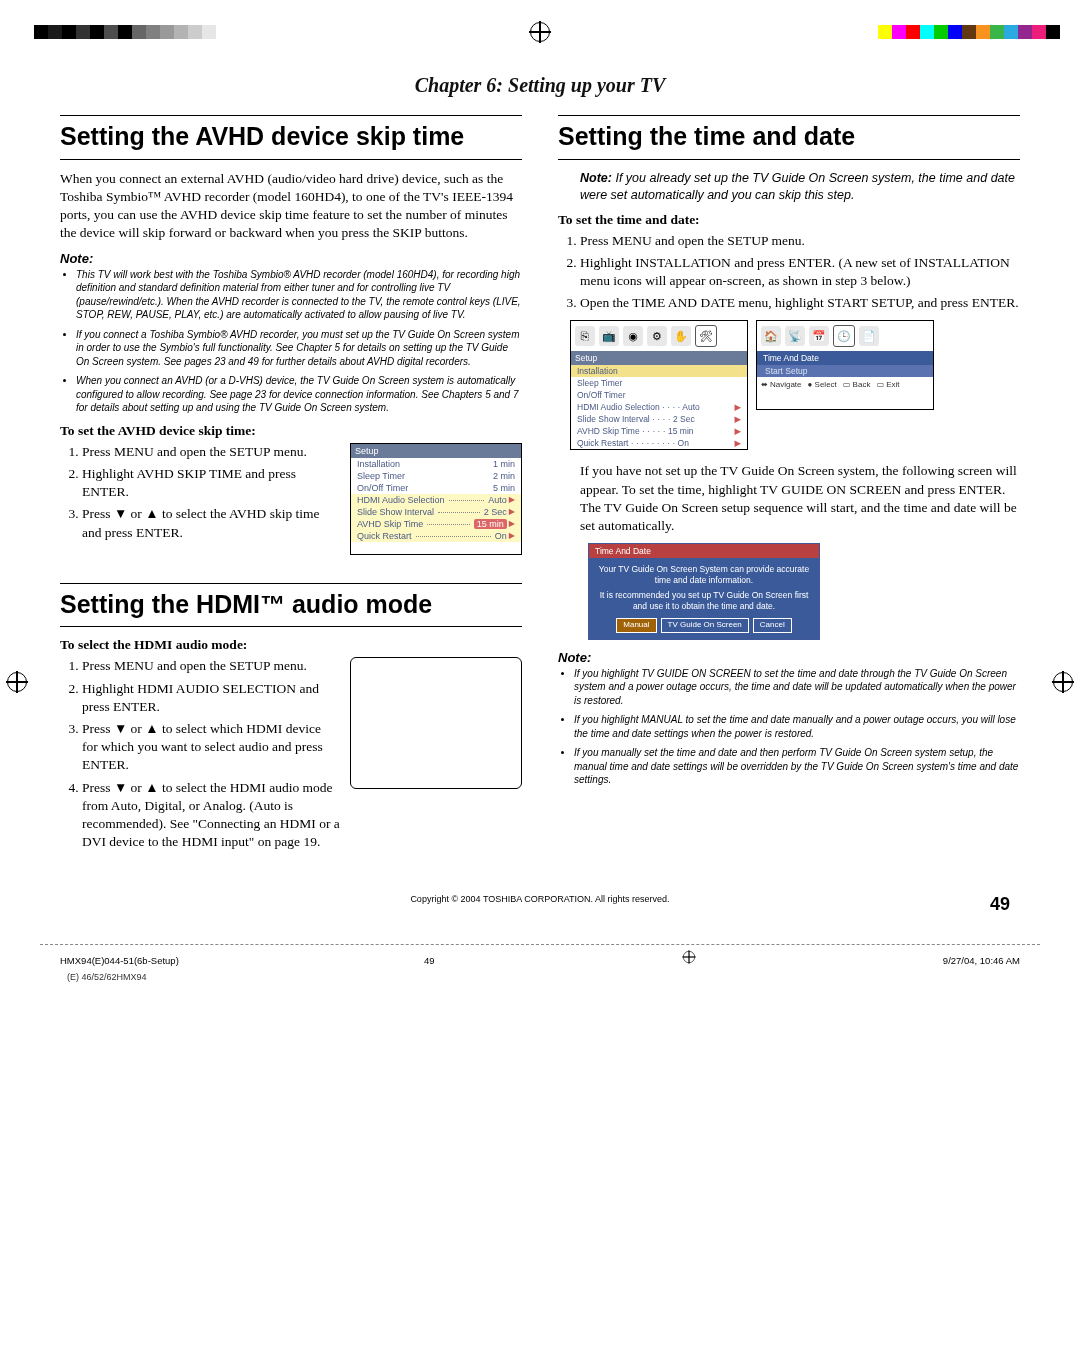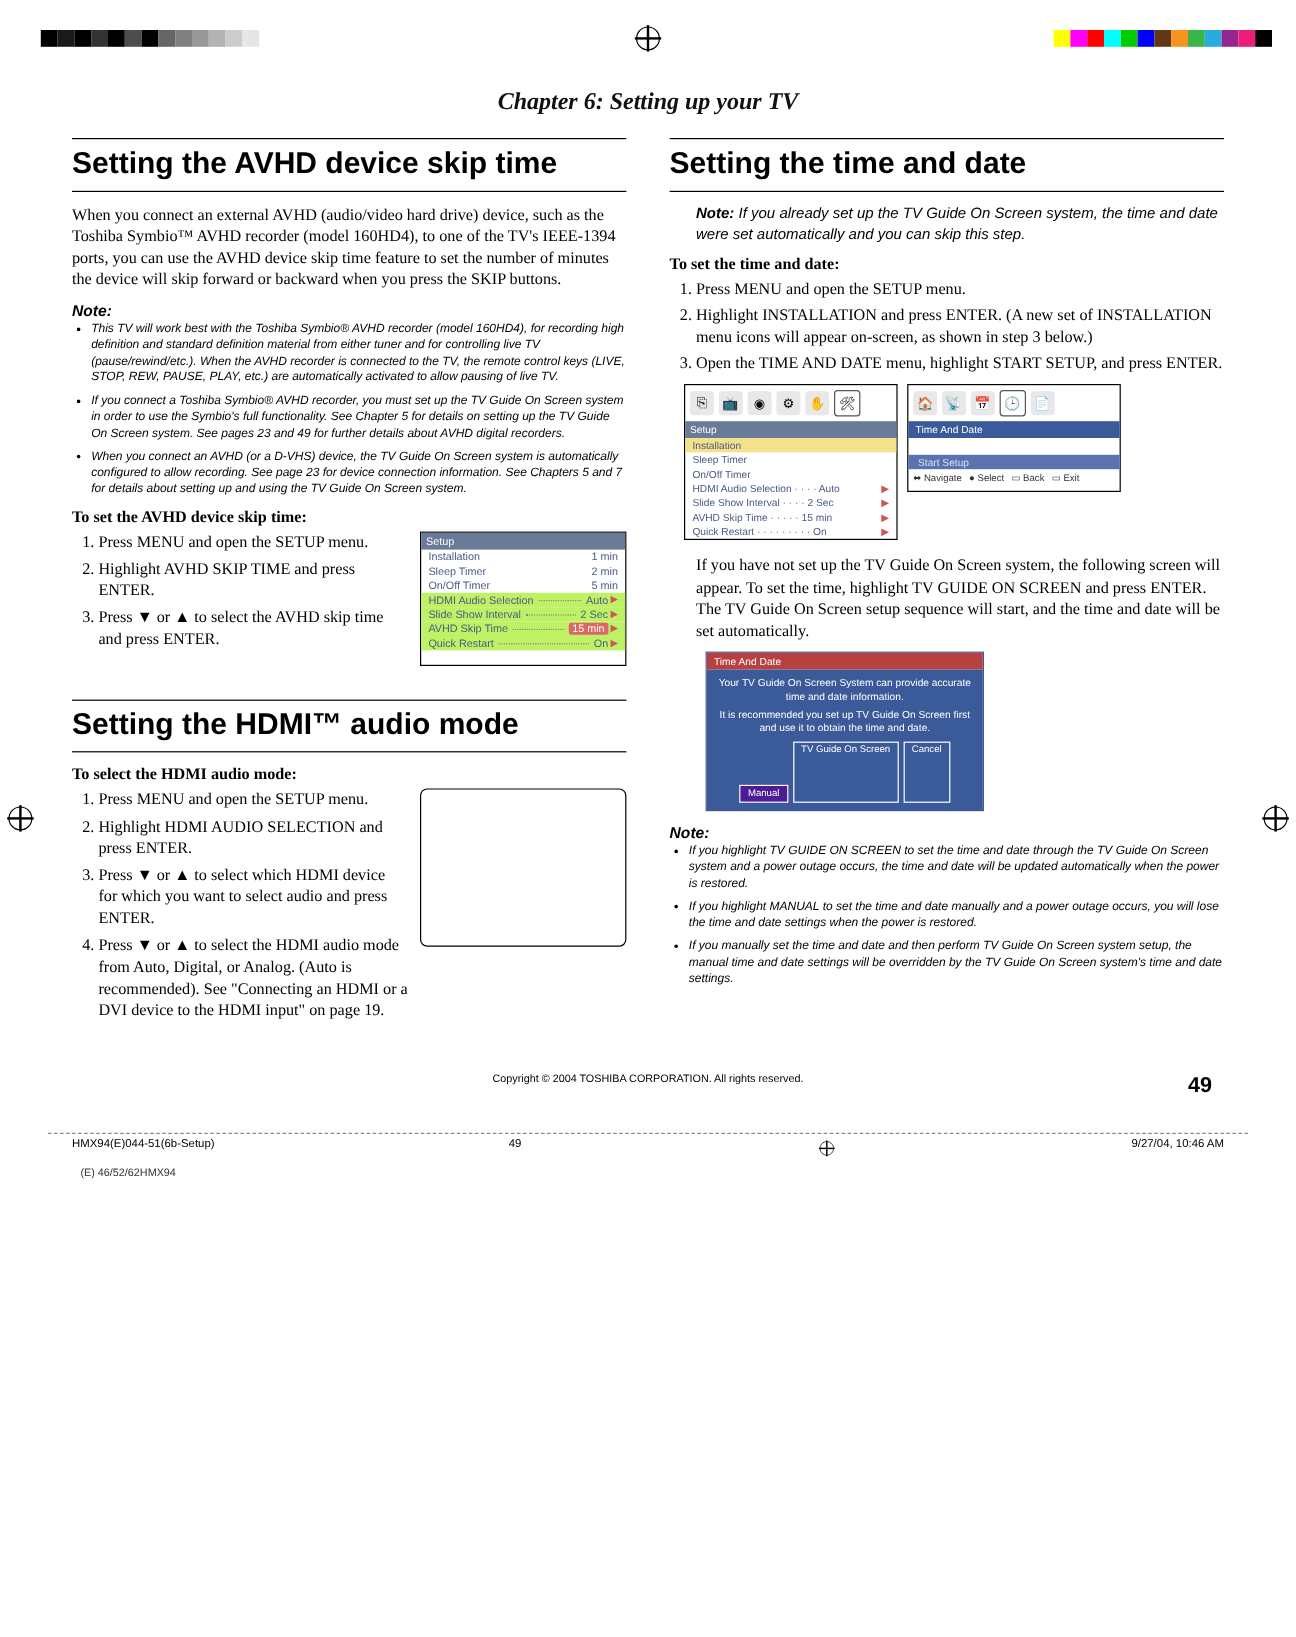--- a/index.html
+++ b/index.html
@@ -131,21 +131,21 @@
   .fig-setup .hdr {
     background:#6a7a99;
     color:#fff;
     padding:2px 4px;
   }
   .fig-setup .row {
     display:flex; justify-content:space-between;
     padding:1px 6px;
     color:#4a5a85;
   }
-  .fig-setup .row.sel { background:#bef264; }
+  .fig-setup .row.sel { background:#fef9c3; }
   .fig-setup .row .val.sel { background:#d66; color:#fff; padding:0 3px; border-radius:2px; }
   .fig-setup .row .dots { flex:1; border-bottom:1px dotted #888; margin:5px 4px 0 4px; height:0; }
   .fig-setup .arrw { color:#c55; font-size:8px; margin-left:2px; }
 
   .fig-placeholder {
     width: 170px; height: 130px; border:1px solid #000; border-radius:6px;
   }
 
   .note-box-inline {
     font-family: Liberation Sans, sans-serif;
@@ -175,32 +175,32 @@
     width:20px; height:20px; border-radius:3px;
     background:#e8e8e8;
     display:flex;align-items:center;justify-content:center;
     font-size:11px;
   }
   .iconrow .ic.boxed { border:1px solid #555; background:#fff; }
   .td-fig1 .hdr { background:#6a7a99; color:#fff; padding:2px 4px; }
   .td-fig1 .item { padding:1px 6px; color:#4a5a85; display:flex; justify-content:space-between; }
   .td-fig1 .item.sel { background:#f3e28b; }
   .td-fig2 .hdr { background:#3a5a9a; color:#fff; padding:2px 6px; }
-  .td-fig2 .ss { color:#d8e0f0; padding:1px 8px;margin-top:14px; }
+  .td-fig2 .ss { color:#d8e0f0; padding:1px 8px; }
   .navrow { padding:3px 4px; font-size:8px; display:flex; gap:6px; color:#333;}
 
   .td-fig3 {
     width: 230px; border:1px solid #405898; font-family:Arial,sans-serif;
     font-size:8.5px; margin:6px 0 10px 30px;
   }
   .td-fig3 .hdr { background:#b84040; color:#fff; padding:2px 6px; }
   .td-fig3 .body3 { background:#3a5a9a; color:#fff; padding:6px; text-align:center; line-height:1.3; }
   .td-fig3 .btns { display:flex; gap:4px; justify-content:center; margin-top:6px; }
   .td-fig3 .btn { border:1px solid #fff; padding:1px 6px; font-size:8px; }
-  .td-fig3 .btn.sel { background:#4c1d95;margin-top:36px; }
+  .td-fig3 .btn.sel { background:#a16207; }
 
   .copyright {
     text-align:center;
     font-family: Arial, sans-serif;
     font-size: 9px;
     margin-top: 30px;
   }
   .pagenum {
     position:absolute;
     right: 70px;
@@ -209,20 +209,21 @@
     font-size: 18px;
   }
   .footer-line {
     border-top:1px dashed #888;
     margin: 40px -20px 6px -20px;
     display:flex;
     justify-content:space-between;
     font-family: Arial, sans-serif;
     font-size: 9.5px;
     padding: 3px 20px 0 20px;
+    align-items: flex-end;
   }
   .trim {
     font-family: Arial, sans-serif;
     font-size: 9px;
     margin-left: 7px;
     color:#333;
   }
 </style>
 </head>
 <body>

